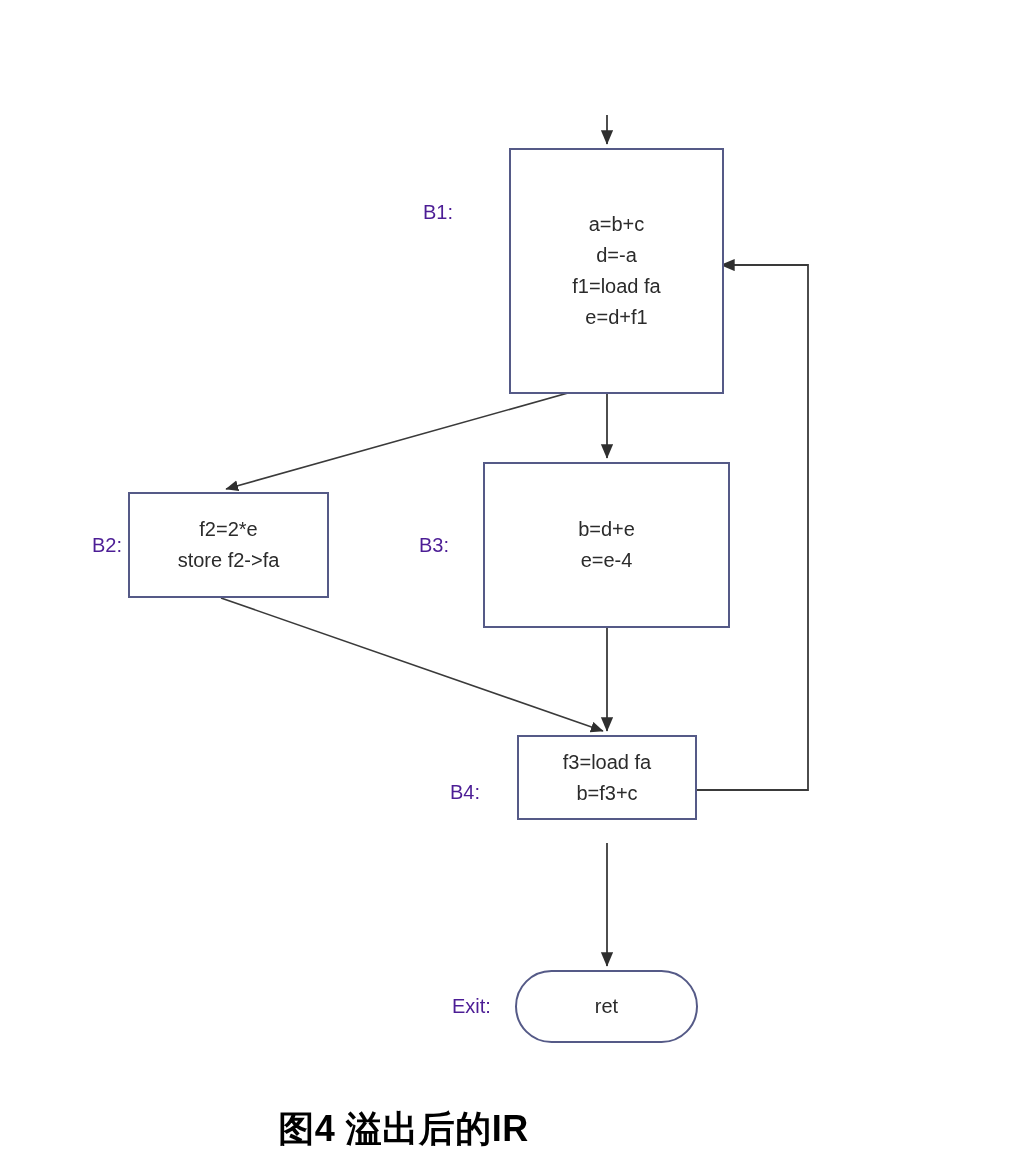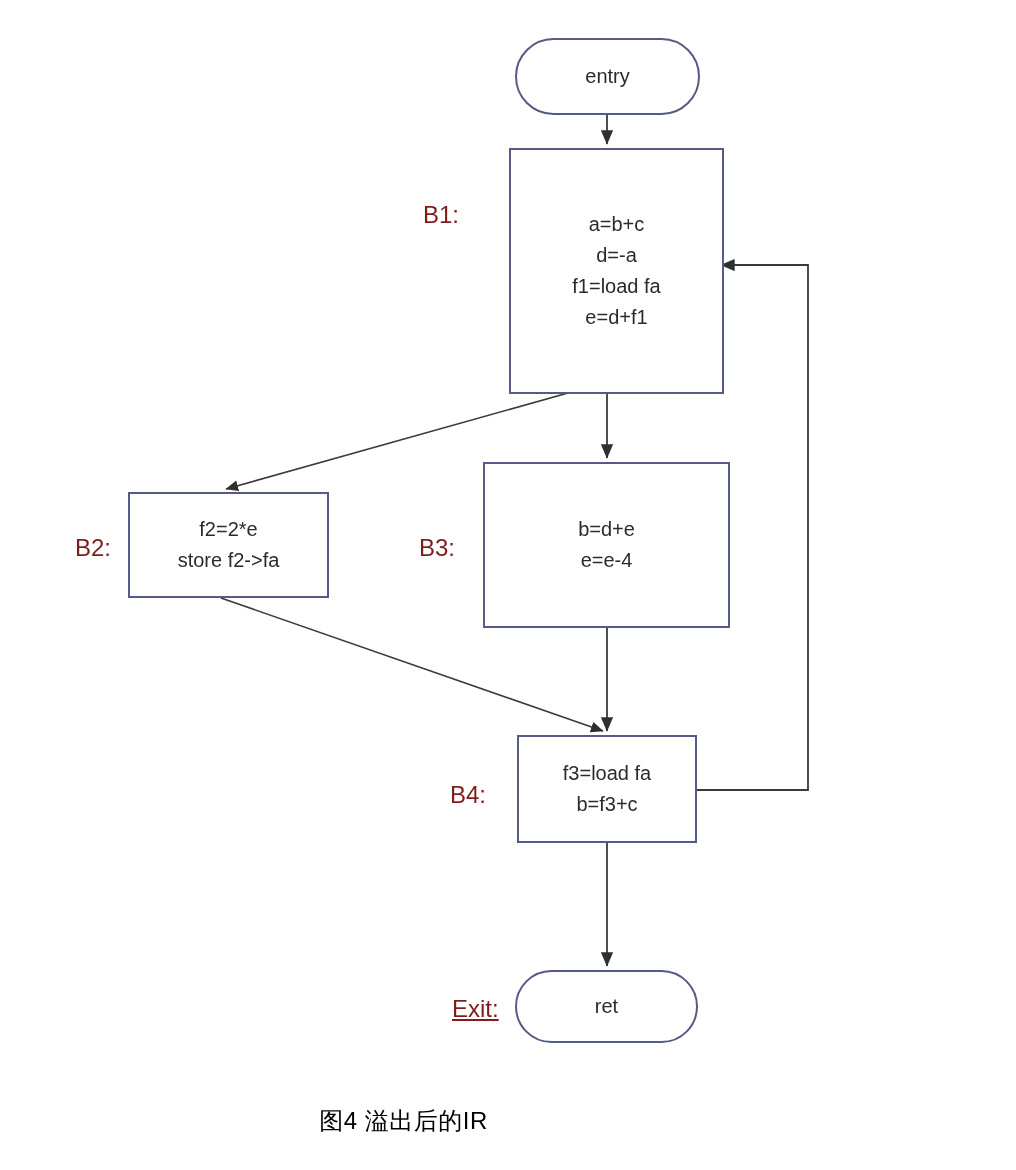--- a/index.html
+++ b/index.html
@@ -42,33 +42,33 @@
   }
   .node-line {
     font-size: 20px;
     color: #2b2b2b;
     line-height: 1.55;
     white-space: pre;
     text-align: center;
   }
   .block-label {
     position: absolute;
-    font-size: 24px;
-    color: #7f1d1d;
+    font-size: 20px;
+    color: #4c1d95;
     white-space: pre;
     z-index: 2;
   }
   #caption {
     position: absolute;
     left: 0;
     top: 1105px;
     width: 807px;
     text-align: center;
-    font-size: 24px;
-    font-weight: normal;
+    font-size: 36px;
+    font-weight: bold;
     color: #000000;
     letter-spacing: 0.5px;
   }
 </style>
 </head>
 <body>
 
 <div id="page">
 
   <svg id="edge-layer" viewBox="0 0 1016 1170" xmlns="http://www.w3.org/2000/svg">
@@ -100,50 +100,47 @@
 
     <g>
       <path d="M 697 790 L 808 790 L 808 265 L 721 265" fill="none" stroke="#3a3a3a" stroke-width="1.8" marker-end="url(#arrowhead)"></path>
     </g>
 
     <g>
       <line x1="607" y1="843" x2="607" y2="966" stroke="#3a3a3a" stroke-width="1.8" marker-end="url(#arrowhead)"></line>
     </g>
   </svg>
 
-  <div class="node terminal" style="left:515px; top:38px; width:185px; height:77px;">
-    <div class="node-line">entry</div>
-  </div>
 
   <div class="block-label" style="left:423px; top:201px;">B1:</div>
   <div class="node" style="left:509px; top:148px; width:215px; height:246px;">
     <div class="node-line">a=b+c</div>
     <div class="node-line">d=-a</div>
     <div class="node-line">f1=load fa</div>
     <div class="node-line">e=d+f1</div>
   </div>
 
-  <div class="block-label" style="left:75px; top:534px;">B2:</div>
+  <div class="block-label" style="left:92px; top:534px;">B2:</div>
   <div class="node" style="left:128px; top:492px; width:201px; height:106px;">
     <div class="node-line">f2=2*e</div>
     <div class="node-line">store f2-&gt;fa</div>
   </div>
 
   <div class="block-label" style="left:419px; top:534px;text-align:right;">B3:</div>
   <div class="node" style="left:483px; top:462px; width:247px; height:166px;align-items:center;">
     <div class="node-line">b=d+e</div>
     <div class="node-line">e=e-4</div>
   </div>
 
   <div class="block-label" style="left:450px; top:781px;">B4:</div>
-  <div class="node" style="left:517px; top:735px; width:180px; height:108px;">
+  <div class="node" style="left:517px; top:735px; width:180px; height:85px;">
     <div class="node-line">f3=load fa</div>
     <div class="node-line">b=f3+c</div>
   </div>
 
-  <div class="block-label" style="left:452px; top:995px;text-decoration:underline;">Exit:</div>
+  <div class="block-label" style="left:452px; top:995px;">Exit:</div>
   <div class="node terminal" style="left:515px; top:970px; width:183px; height:73px;">
     <div class="node-line">ret</div>
   </div>
 
   <div id="caption">图4 溢出后的IR</div>
 
 </div>
 
 </body></html>

